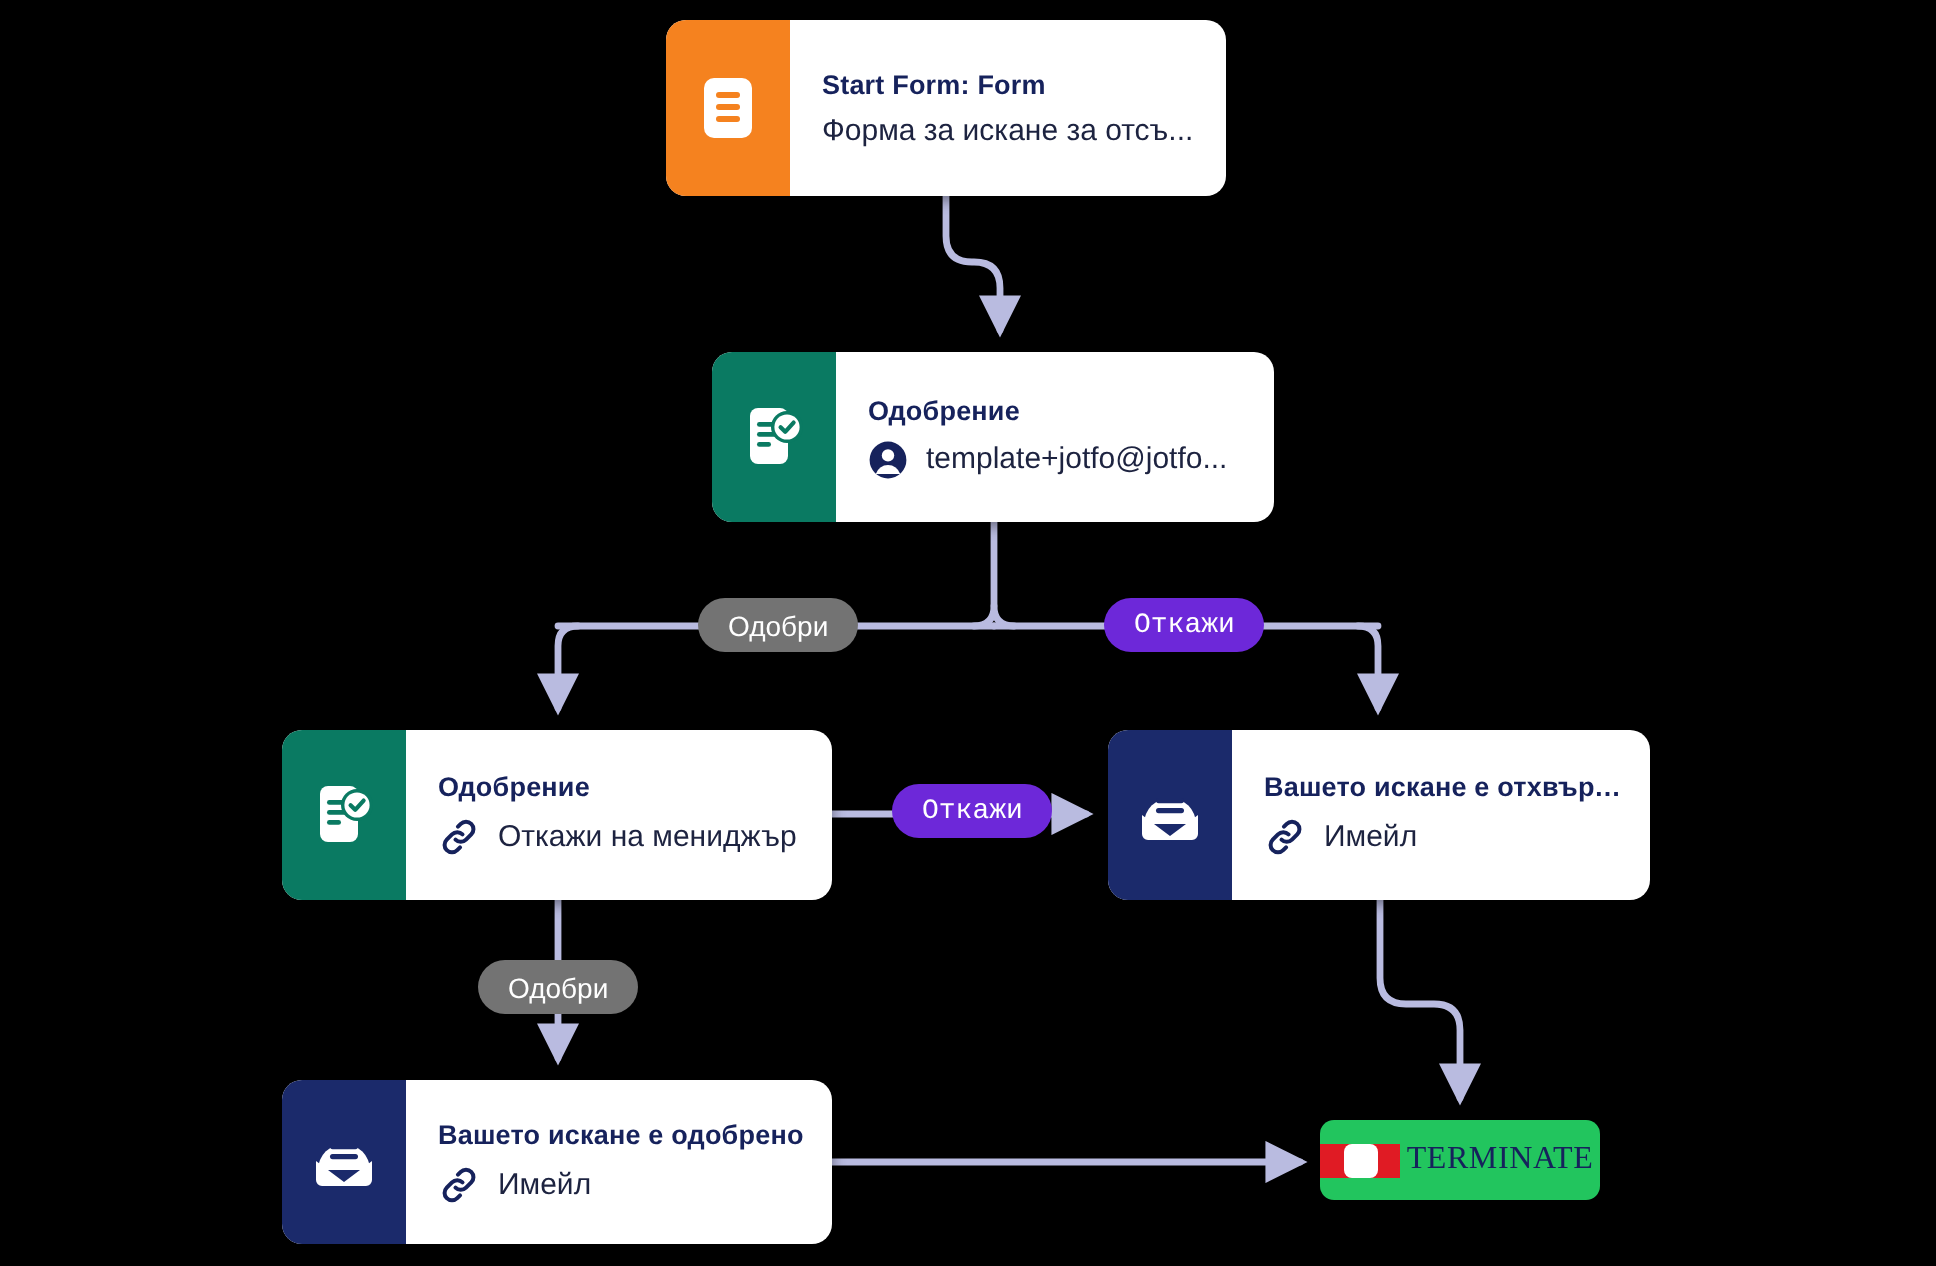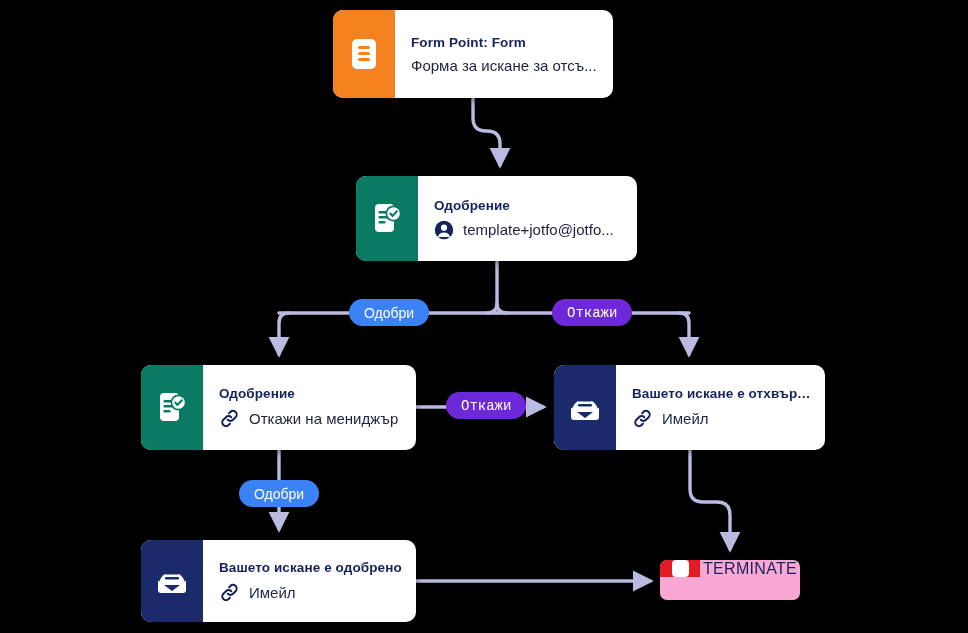--- a/index.html
+++ b/index.html
@@ -99,25 +99,26 @@
   #node-approved .node-icon   { background: #1b2a6b; }
 
   
   #node-terminate {
     position: absolute;
     left: 660px;
     top: 560px;
     width: 140px;
     height: 40px;
     display: flex;
-    align-items: flex-start;
-    background: #f9a8d4;
+    align-items: center;
+    background: #22c55e;
     border-radius: 7px;
     overflow: hidden;
     box-shadow: 0 2px 7px rgba(0,0,0,0.45);
+    font-family: Liberation Serif, serif;
   }
   #node-terminate .term-icon {
     width: 40px;
     flex: 0 0 40px;
     background: #e01b24;
     display: flex;
     align-items: center;
     justify-content: center;
   }
   #node-terminate .term-square {
@@ -142,21 +143,21 @@
     display: flex;
     align-items: center;
     justify-content: center;
     height: 27px;
     padding: 0 15px;
     border-radius: 14px;
     color: #ffffff;
     font-size: 14px;
     white-space: nowrap;
   }
-  .pill.approve { background: #3b82f6; }
+  .pill.approve { background: #737373; }
   .pill.reject  { background: #6d28d9; font-family: Liberation Mono, monospace; }
 
   #pill-approve-1 { left: 349px; top: 299px; }
   #pill-reject-1  { left: 552px; top: 299px; }
   #pill-reject-2  { left: 446px; top: 392px; }
   #pill-approve-2 { left: 239px; top: 480px; }
 </style>
 </head>
 <body>
 
@@ -195,21 +196,21 @@
   <div class="node" id="node-start">
     <div class="node-icon">
       <svg width="30" height="34" viewBox="0 0 30 34" xmlns="http://www.w3.org/2000/svg">
         <rect x="3" y="2" width="24" height="30" rx="5" fill="#ffffff"></rect>
         <rect x="9" y="9" width="12" height="3" rx="1.5" fill="#f5821f"></rect>
         <rect x="9" y="15" width="12" height="3" rx="1.5" fill="#f5821f"></rect>
         <rect x="9" y="21" width="12" height="3" rx="1.5" fill="#f5821f"></rect>
       </svg>
     </div>
     <div class="node-body">
-      <div class="node-title">Form Point: Form</div>
+      <div class="node-title">Start Form: Form</div>
       <div class="node-sub">
         <span class="sub-text">Форма за искане за отсъ...</span>
       </div>
     </div>
   </div>
 
   <div class="node" id="node-approval-1">
     <div class="node-icon">
       <svg width="32" height="34" viewBox="0 0 32 34" xmlns="http://www.w3.org/2000/svg">
         <path d="M4 6 a4 4 0 0 1 4 -4 h11 a4 4 0 0 1 4 4 v20 a4 4 0 0 1 -4 4 h-11 a4 4 0 0 1 -4 -4 z" fill="#ffffff"></path>

